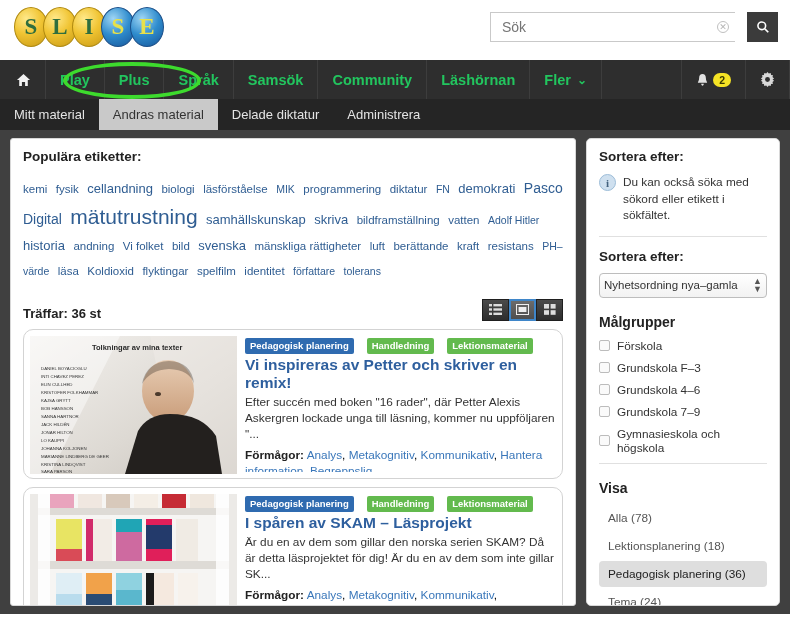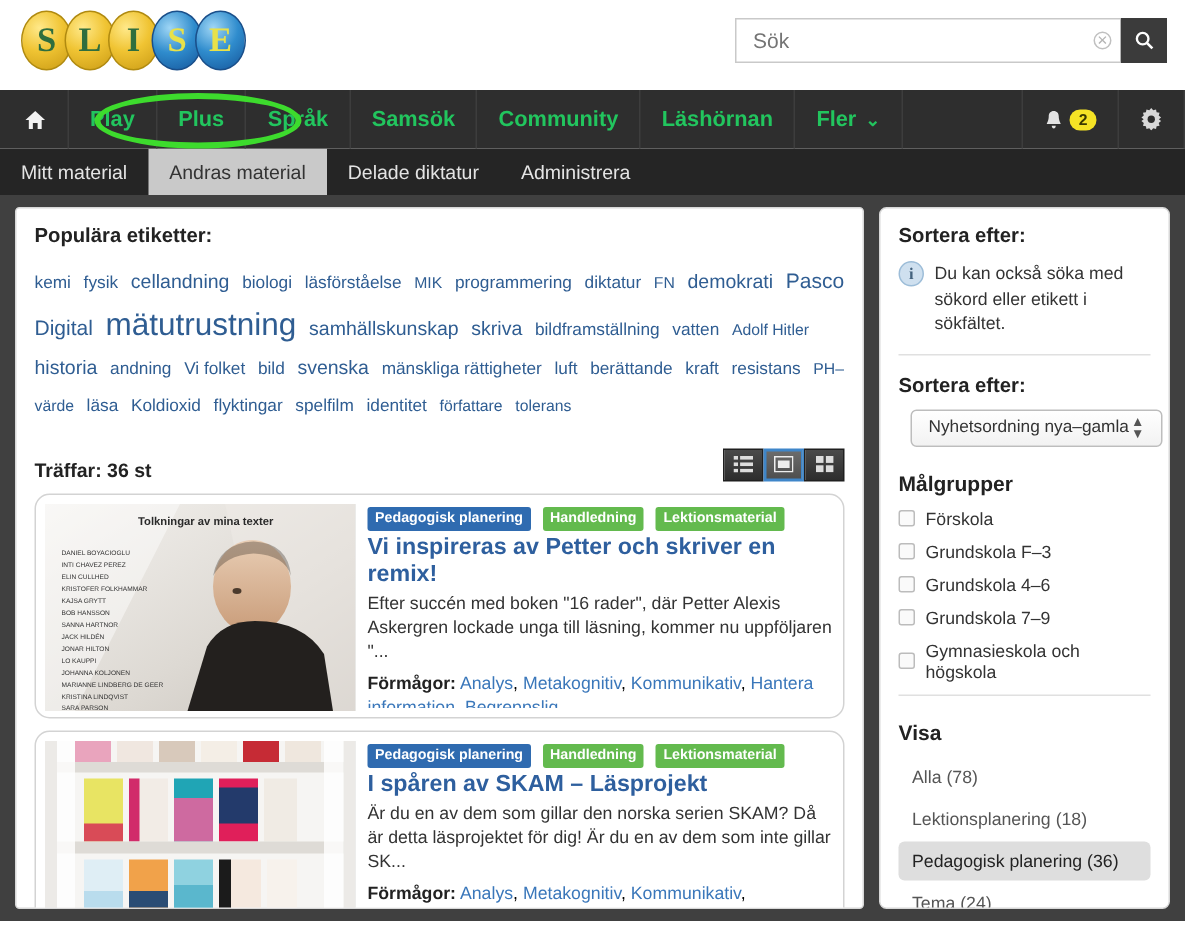--- a/index.html
+++ b/index.html
@@ -38,20 +38,21 @@
   .ball-b {
     background: radial-gradient(circle at 35% 28%, #9fd6f5 0%, #2f8ccd 48%, #15559a 100%);
     color: #e8e14a;
     border: 1px solid #1a4f8a;
   }
 
   .searchwrap {
     position: absolute; right: 12px; top: 12px;
     width: 288px; height: 30px;
     display: flex;
+    gap: 12px;
   }
   .searchfield {
     flex: 1; height: 30px;
     border: 1px solid #c9c9c9;
     border-right: none;
     background: #fff;
     display: flex; align-items: center;
     padding: 0 6px 0 9px;
     position: relative;
   }
@@ -203,21 +204,21 @@
     overflow: hidden;
   }
   .thumb {
     width: 207px; height: 138px;
     flex: 0 0 207px;
     overflow: hidden;
     position: relative;
     background: #dcdcdc;
   }
   .cardbody { padding: 2px 0 0 8px; overflow: hidden; }
-  .chips { display: flex; gap: 8px; margin-bottom: 1px; }
+  .chips { display: flex; gap: 13px; margin-bottom: 1px; }
   .chip {
     font-size: 9.5px; font-weight: bold; color: #fff;
     padding: 2px 5px 3px 5px;
     border-radius: 2px;
     white-space: nowrap;
   }
   .chip-blue { background: #2f6bb0; }
   .chip-green { background: #63ba4e; }
   .card-title {
     color: #2e5f9e; font-size: 15.5px; font-weight: bold;
@@ -244,24 +245,23 @@
   .info-tx { font-size: 11.8px; color: #333; line-height: 1.4; }
   .hr { border: none; border-top: 1px solid #e0e0e0; margin: 8px 0 12px 0; }
 
   .select {
     margin-top: 9px;
     width: 100%; height: 25px;
     border: 1px solid #bdbdbd;
     border-radius: 4px;
     background: linear-gradient(#ffffff, #f2f2f2);
     display: flex; align-items: center; justify-content: space-between;
-    padding: 0 11px;
+    padding: 0 4px;
     font-size: 11.5px; color: #333;
     cursor: pointer;
-    margin-left: 8px;
   }
   .stack-arrow { font-size: 9px; color: #555; line-height: 0.9; text-align: center; }
 
   .grp-h { font-size: 14px; font-weight: bold; color: #222; margin: 16px 0 9px 0; }
   .cbrow {
     display: flex; align-items: center; gap: 7px;
     font-size: 11.8px; color: #333;
     margin-bottom: 8px; cursor: pointer;
   }
   .cb {

